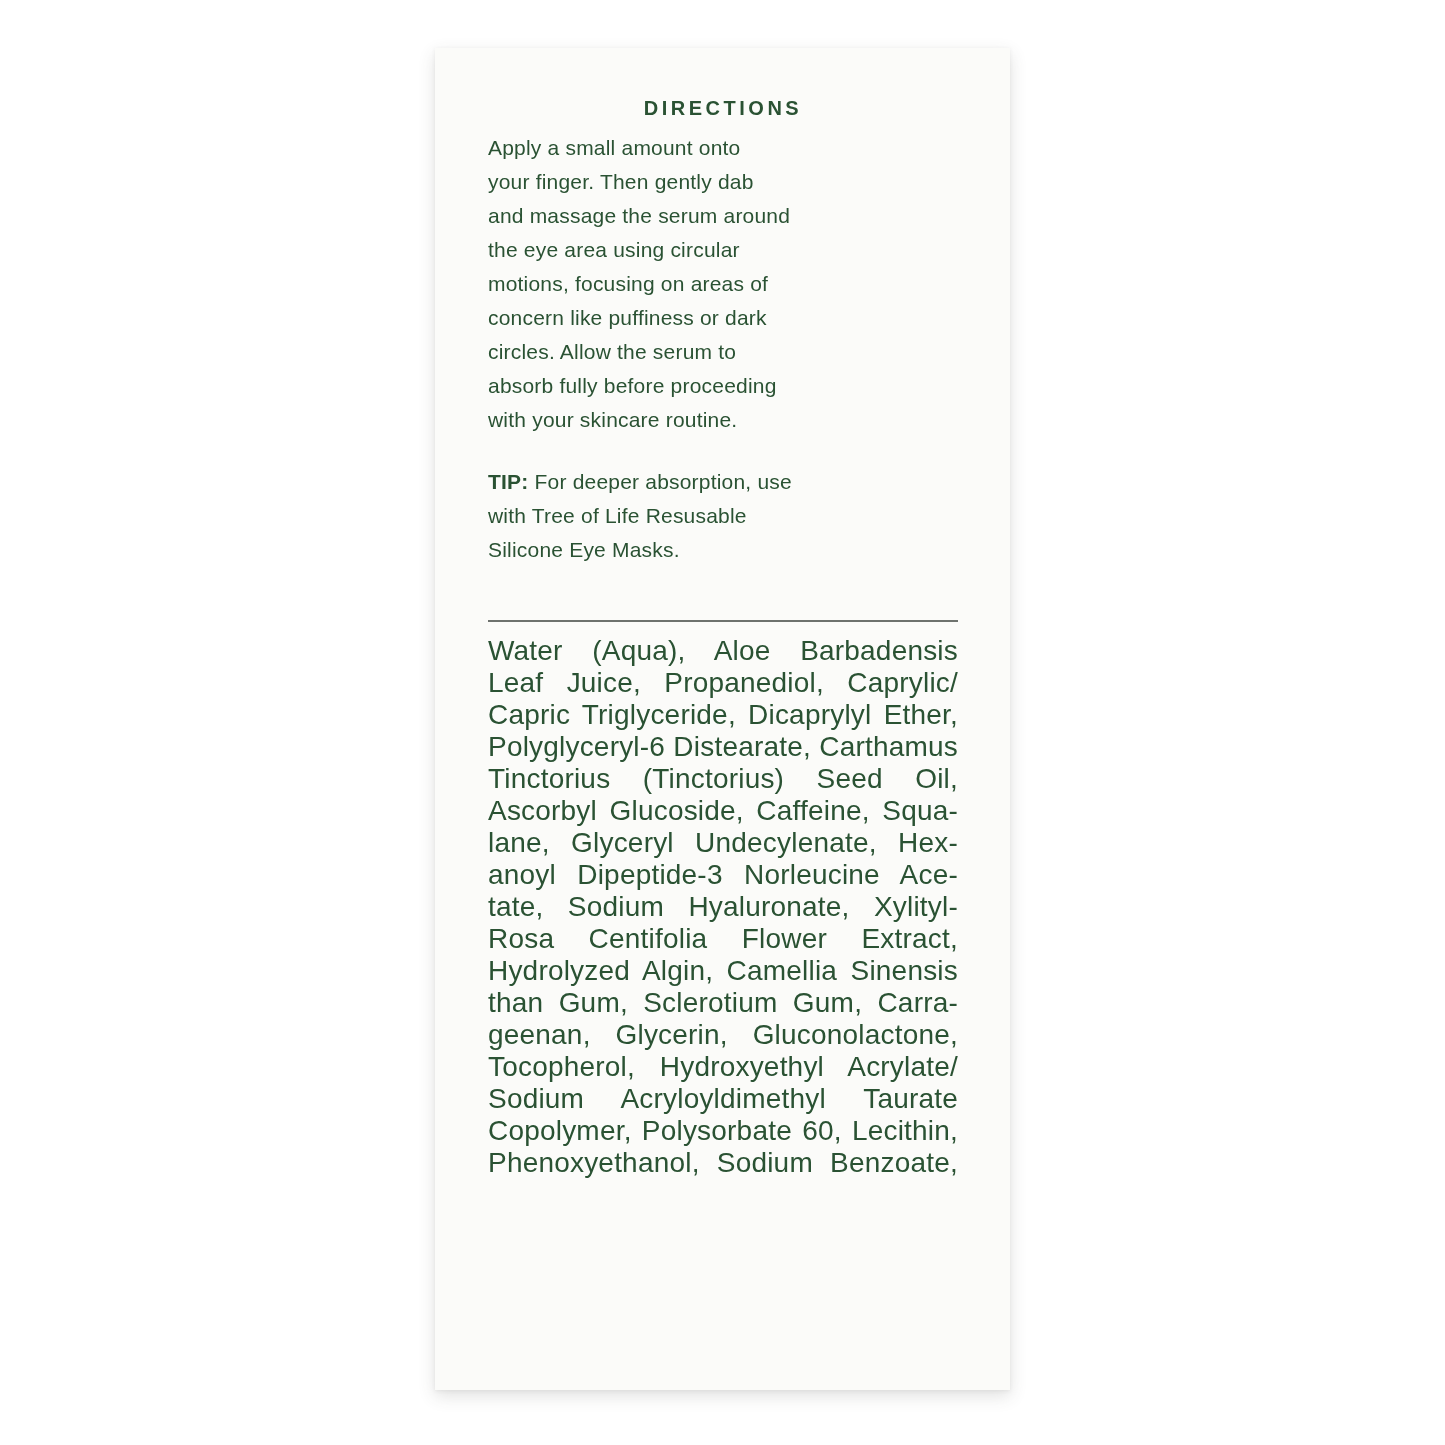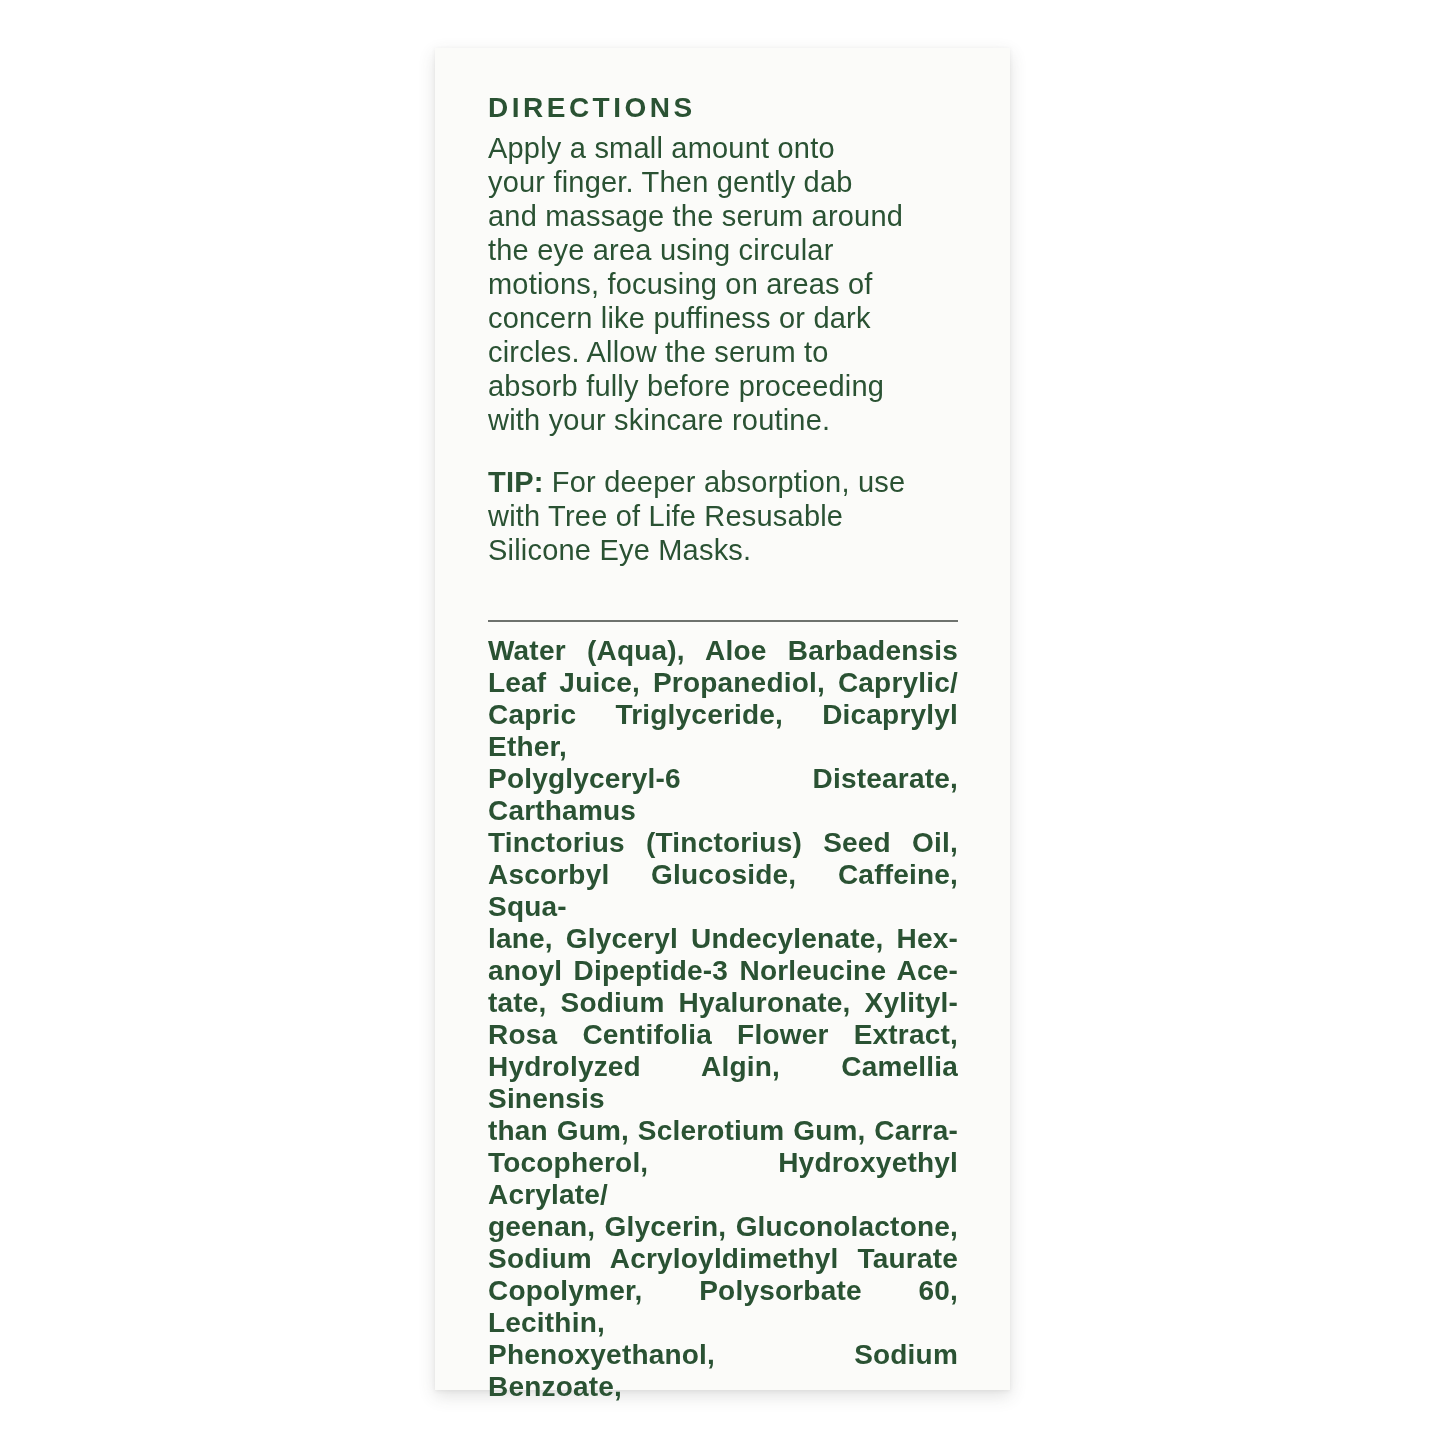--- a/index.html
+++ b/index.html
@@ -18,28 +18,29 @@
   .label-card {
     position: absolute;
     left: 435px; top: 48px;
     width: 575px; height: 1342px;
     background: var(--panel-bg);
     box-shadow: 0 6px 16px rgba(70, 70, 60, 0.16), 0 1px 4px rgba(70,70,60,0.08);
     padding: 47px 52px 0 53px;
     color: var(--accent-color);
   }
   .section-heading {
-    font-size: 28px;
+    font-size: 20px;
     font-weight: 700;
     letter-spacing: 3.5px;
     line-height: 26px;
     color: var(--accent-color);
+    text-align: center;
   }
   .body-text {
-    font-size: 29px;
+    font-size: 21px;
     line-height: 34px;
     letter-spacing: 0.2px;
     font-weight: 400;
     color: var(--accent-color);
   }
   .directions-body { margin-top: 10px; }
   .tip-block { margin-top: 28px; }
   .tip-block strong { font-weight: 700; }
   .section-divider {
     border: none;
@@ -51,21 +52,20 @@
   .ingredients-body {
     margin-top: 13px;
     font-size: 28px;
     line-height: 32px;
     letter-spacing: 0.2px;
     color: var(--accent-color);
   }
   .ingredients-body .line {
     text-align: justify;
     text-align-last: justify;
-    font-weight: bold;
   }
   .ingredients-body .line.last {
     text-align-last: left;
   }
   .line { white-space: normal; }
 </style>
 </head>
 <body>
 
 <div class="label-card">
@@ -99,20 +99,20 @@
       <div class="line">Capric Triglyceride, Dicaprylyl Ether,</div>
       <div class="line">Polyglyceryl-6 Distearate, Carthamus</div>
       <div class="line">Tinctorius (Tinctorius) Seed Oil,</div>
       <div class="line">Ascorbyl Glucoside, Caffeine, Squa-</div>
       <div class="line">lane, Glyceryl Undecylenate, Hex-</div>
       <div class="line">anoyl Dipeptide-3 Norleucine Ace-</div>
       <div class="line">tate, Sodium Hyaluronate, Xylityl-</div>
       <div class="line">Rosa Centifolia Flower Extract,</div>
       <div class="line">Hydrolyzed Algin, Camellia Sinensis</div>
       <div class="line">than Gum, Sclerotium Gum, Carra-</div>
+      <div class="line">geenan, Glycerin, Gluconolactone,</div>
       <div class="line">Tocopherol, Hydroxyethyl Acrylate/</div>
-      <div class="line">geenan, Glycerin, Gluconolactone,</div>
       <div class="line">Sodium Acryloyldimethyl Taurate</div>
       <div class="line">Copolymer, Polysorbate 60, Lecithin,</div>
       <div class="line">Phenoxyethanol, Sodium Benzoate,</div>
     </div>
 
 </div>
 
 </body></html>

